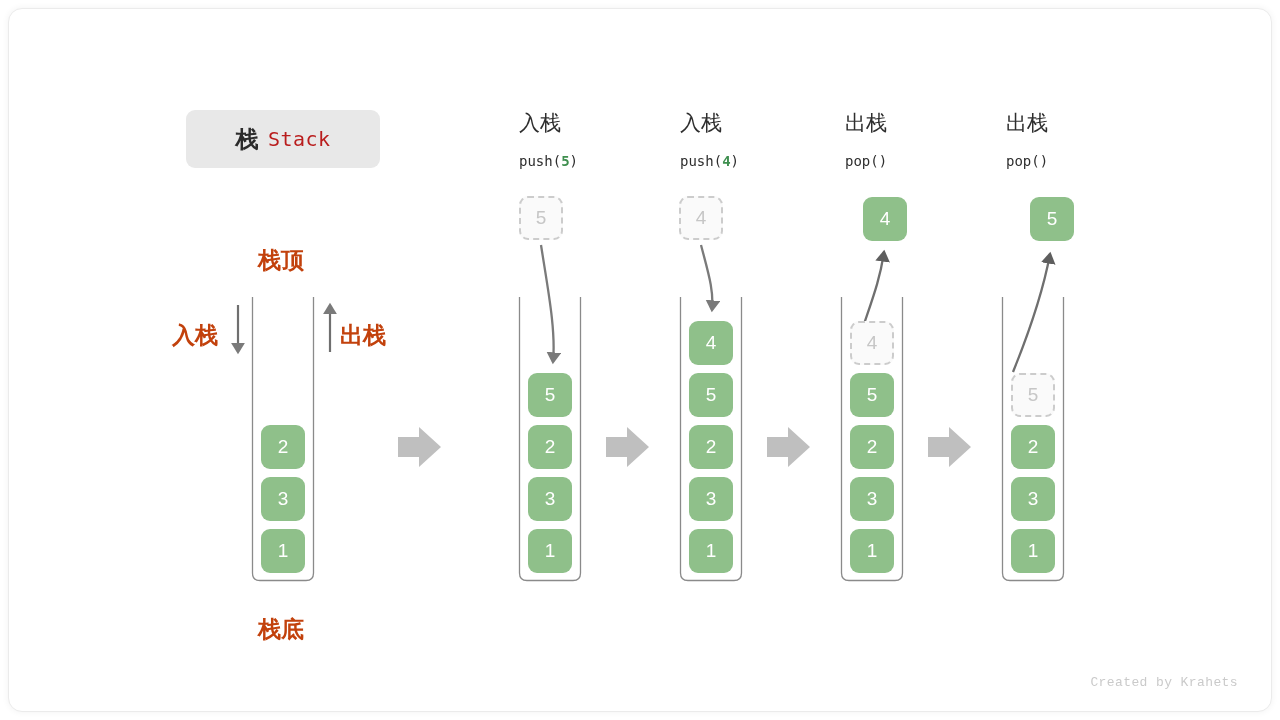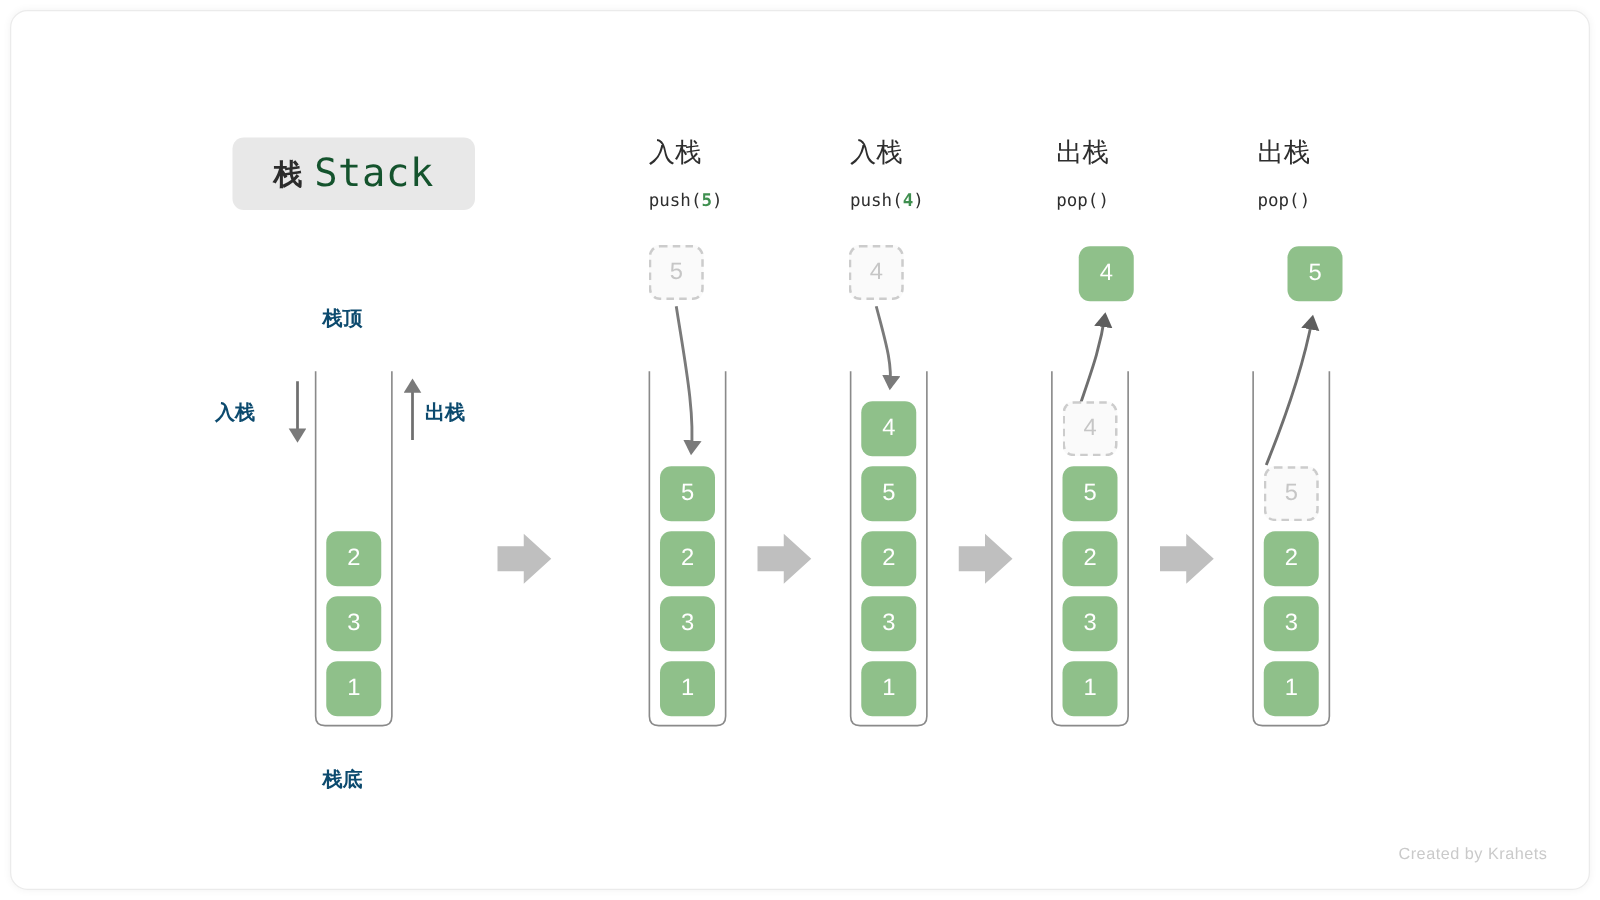--- a/index.html
+++ b/index.html
@@ -45,22 +45,22 @@
     box-sizing: border-box;
   }
   #title-badge .cn {
     font-size: 23px;
     font-weight: bold;
     color: #2b2b2b;
     letter-spacing: 0.5px;
   }
   #title-badge .en {
     font-family: "DejaVu Sans Mono", monospace;
-    font-size: 31px;
-    color: #14532d;
+    font-size: 20px;
+    color: #b91c1c;
     margin-left: 9px;
     letter-spacing: 0.5px;
     text-align: right;
   }
   
   .cell {
     position: absolute;
     width: 44px; height: 44px;
     border-radius: 9px;
     display: flex;
@@ -74,23 +74,23 @@
     color: #ffffff;
   }
   .cell.ghost {
     background: #fafafa;
     border: 2px dashed #cccccc;
     color: #c6c6c6;
   }
   
   .lbl-bold {
     position: absolute;
-    font-size: 16px;
+    font-size: 23px;
     font-weight: bold;
-    color: #0c4a6e;
+    color: #c2410c;
     white-space: nowrap;
   }
   .col-head {
     position: absolute;
     white-space: nowrap;
     line-height: 38px;
   }
   .col-head .cn {
     display: block;
     font-size: 21px;
@@ -103,21 +103,21 @@
     color: #2e2e2e;
   }
   .col-head .code .num {
     color: #3f8f4f;
     font-weight: bold;
   }
   
   #footer {
     position: absolute;
     right: 42px; bottom: 30px;
-    font-family: Liberation Sans, sans-serif;
+    font-family: Liberation Mono, monospace;
     font-size: 13px;
     color: #cacaca;
     letter-spacing: 0.4px;
   }
 </style>
 </head>
 <body>
 
 <div id="canvas">
   <div id="card"></div>

